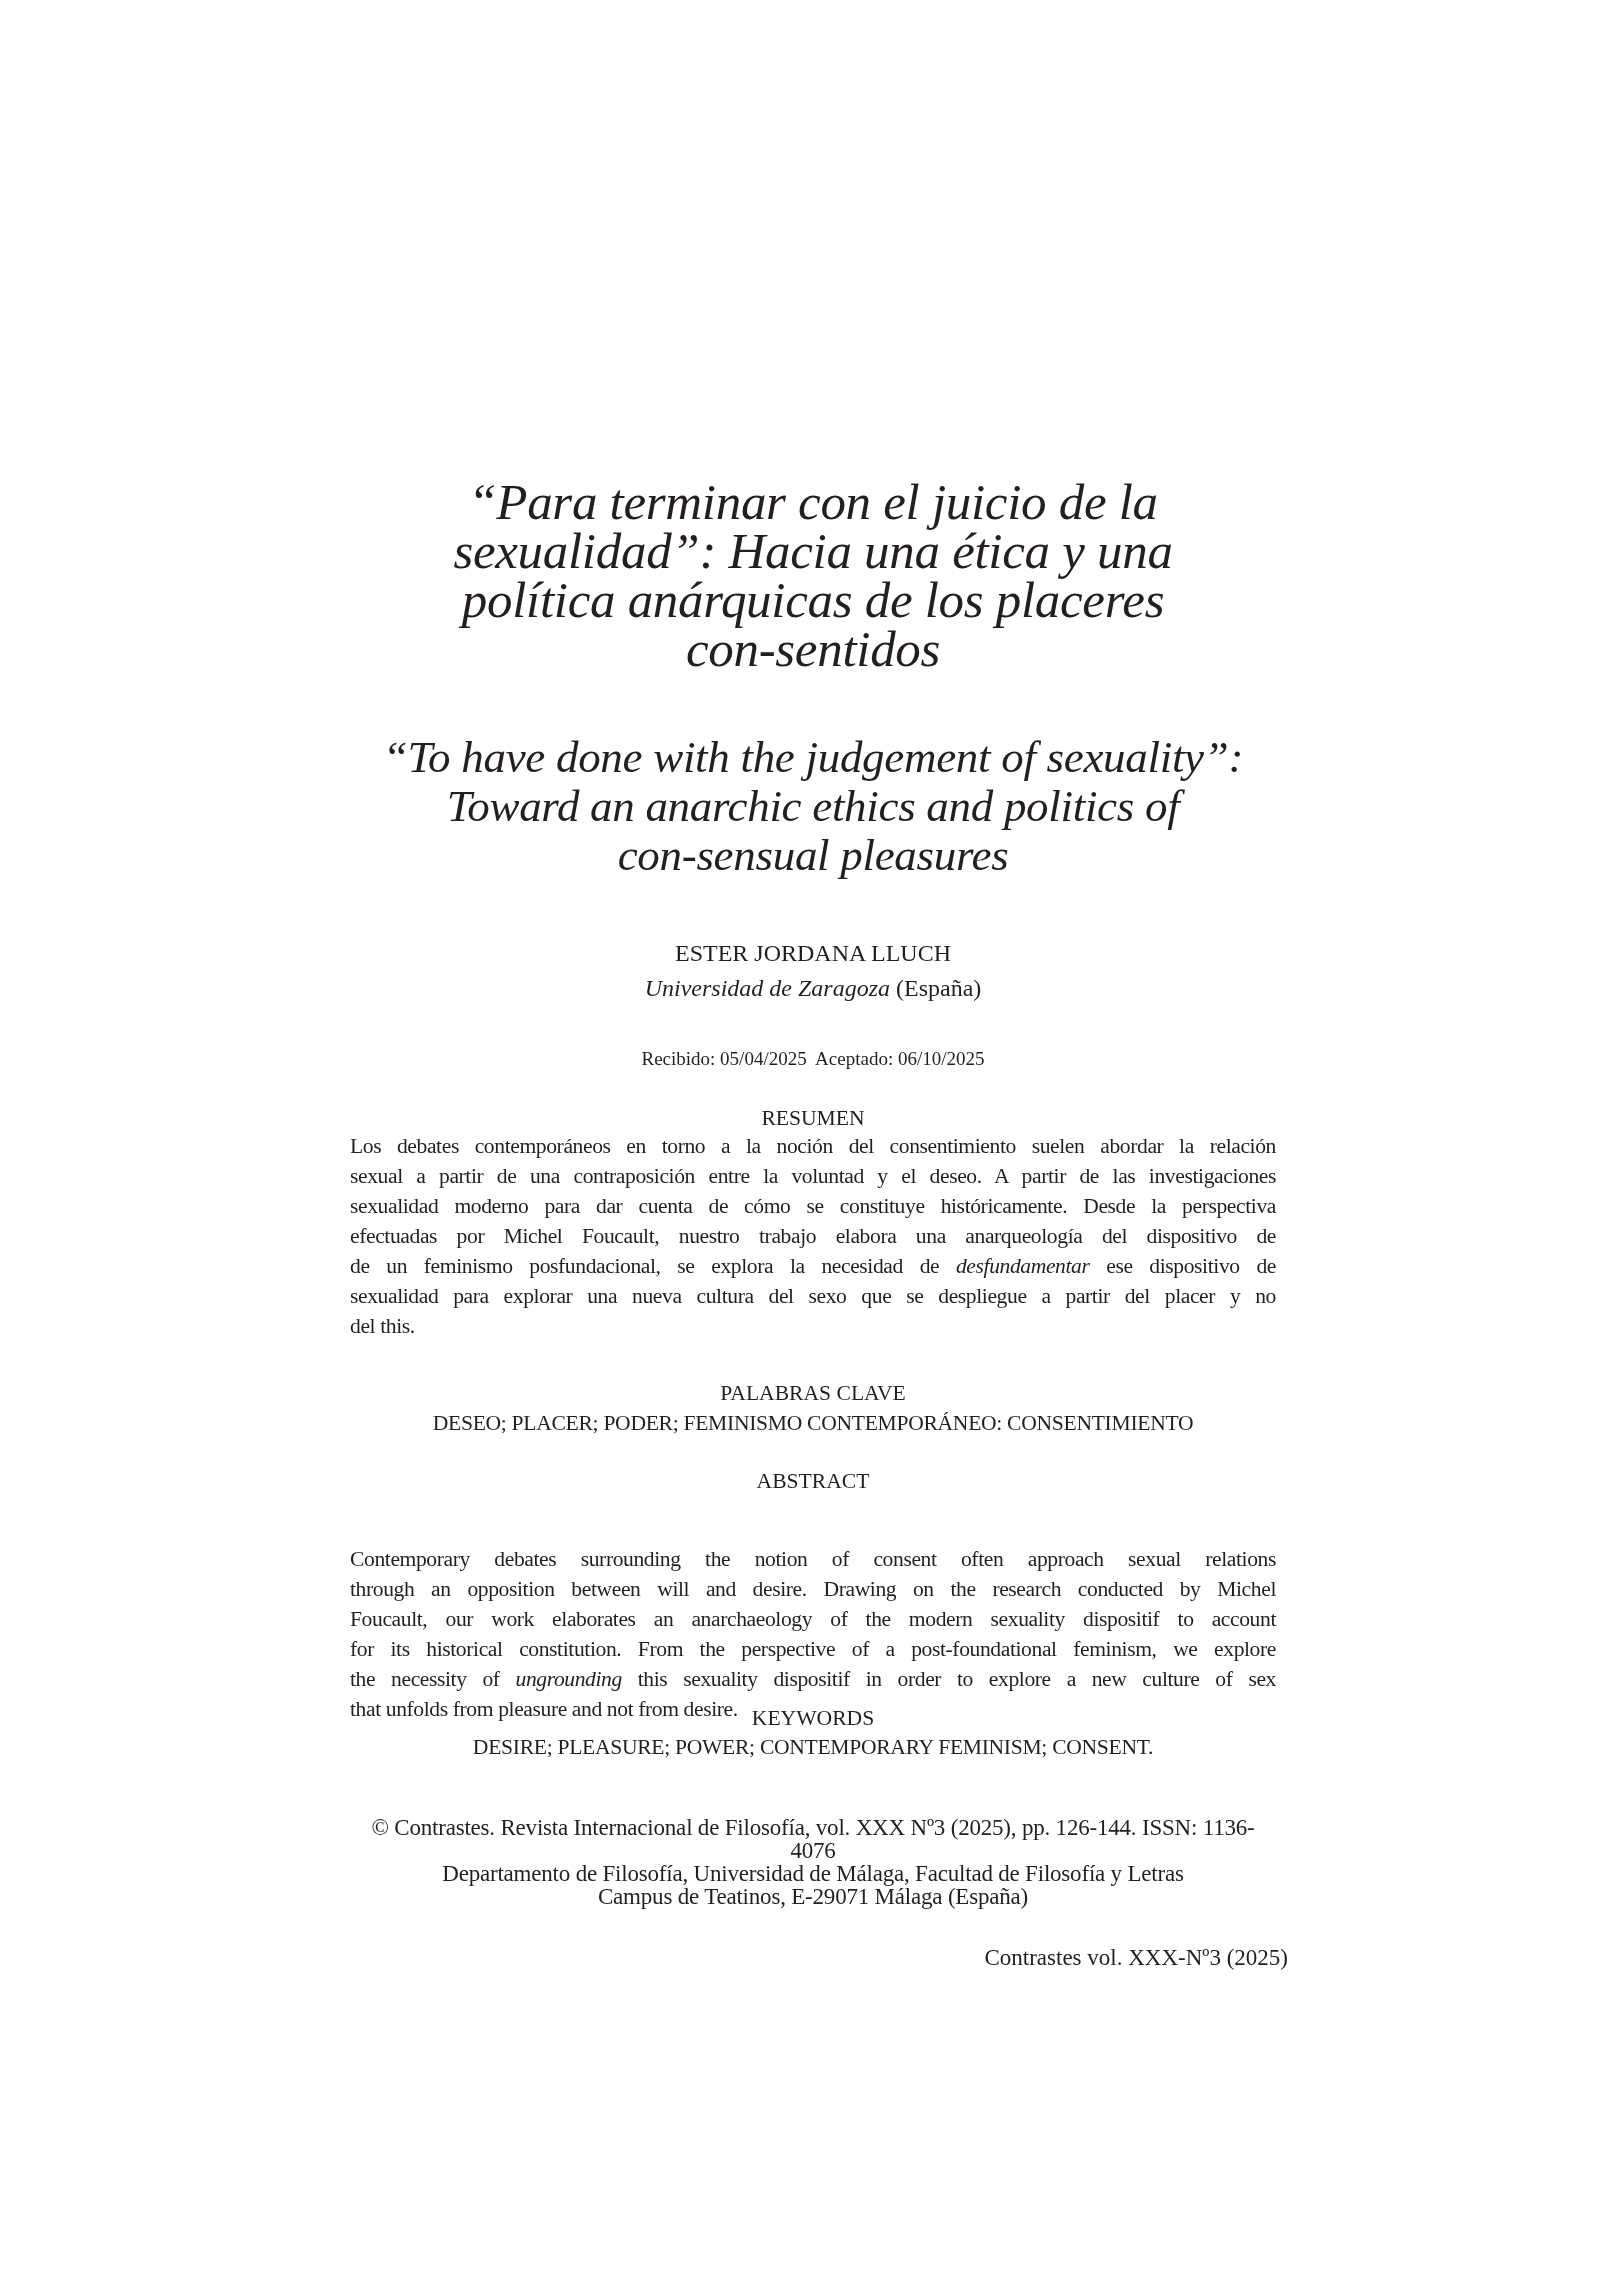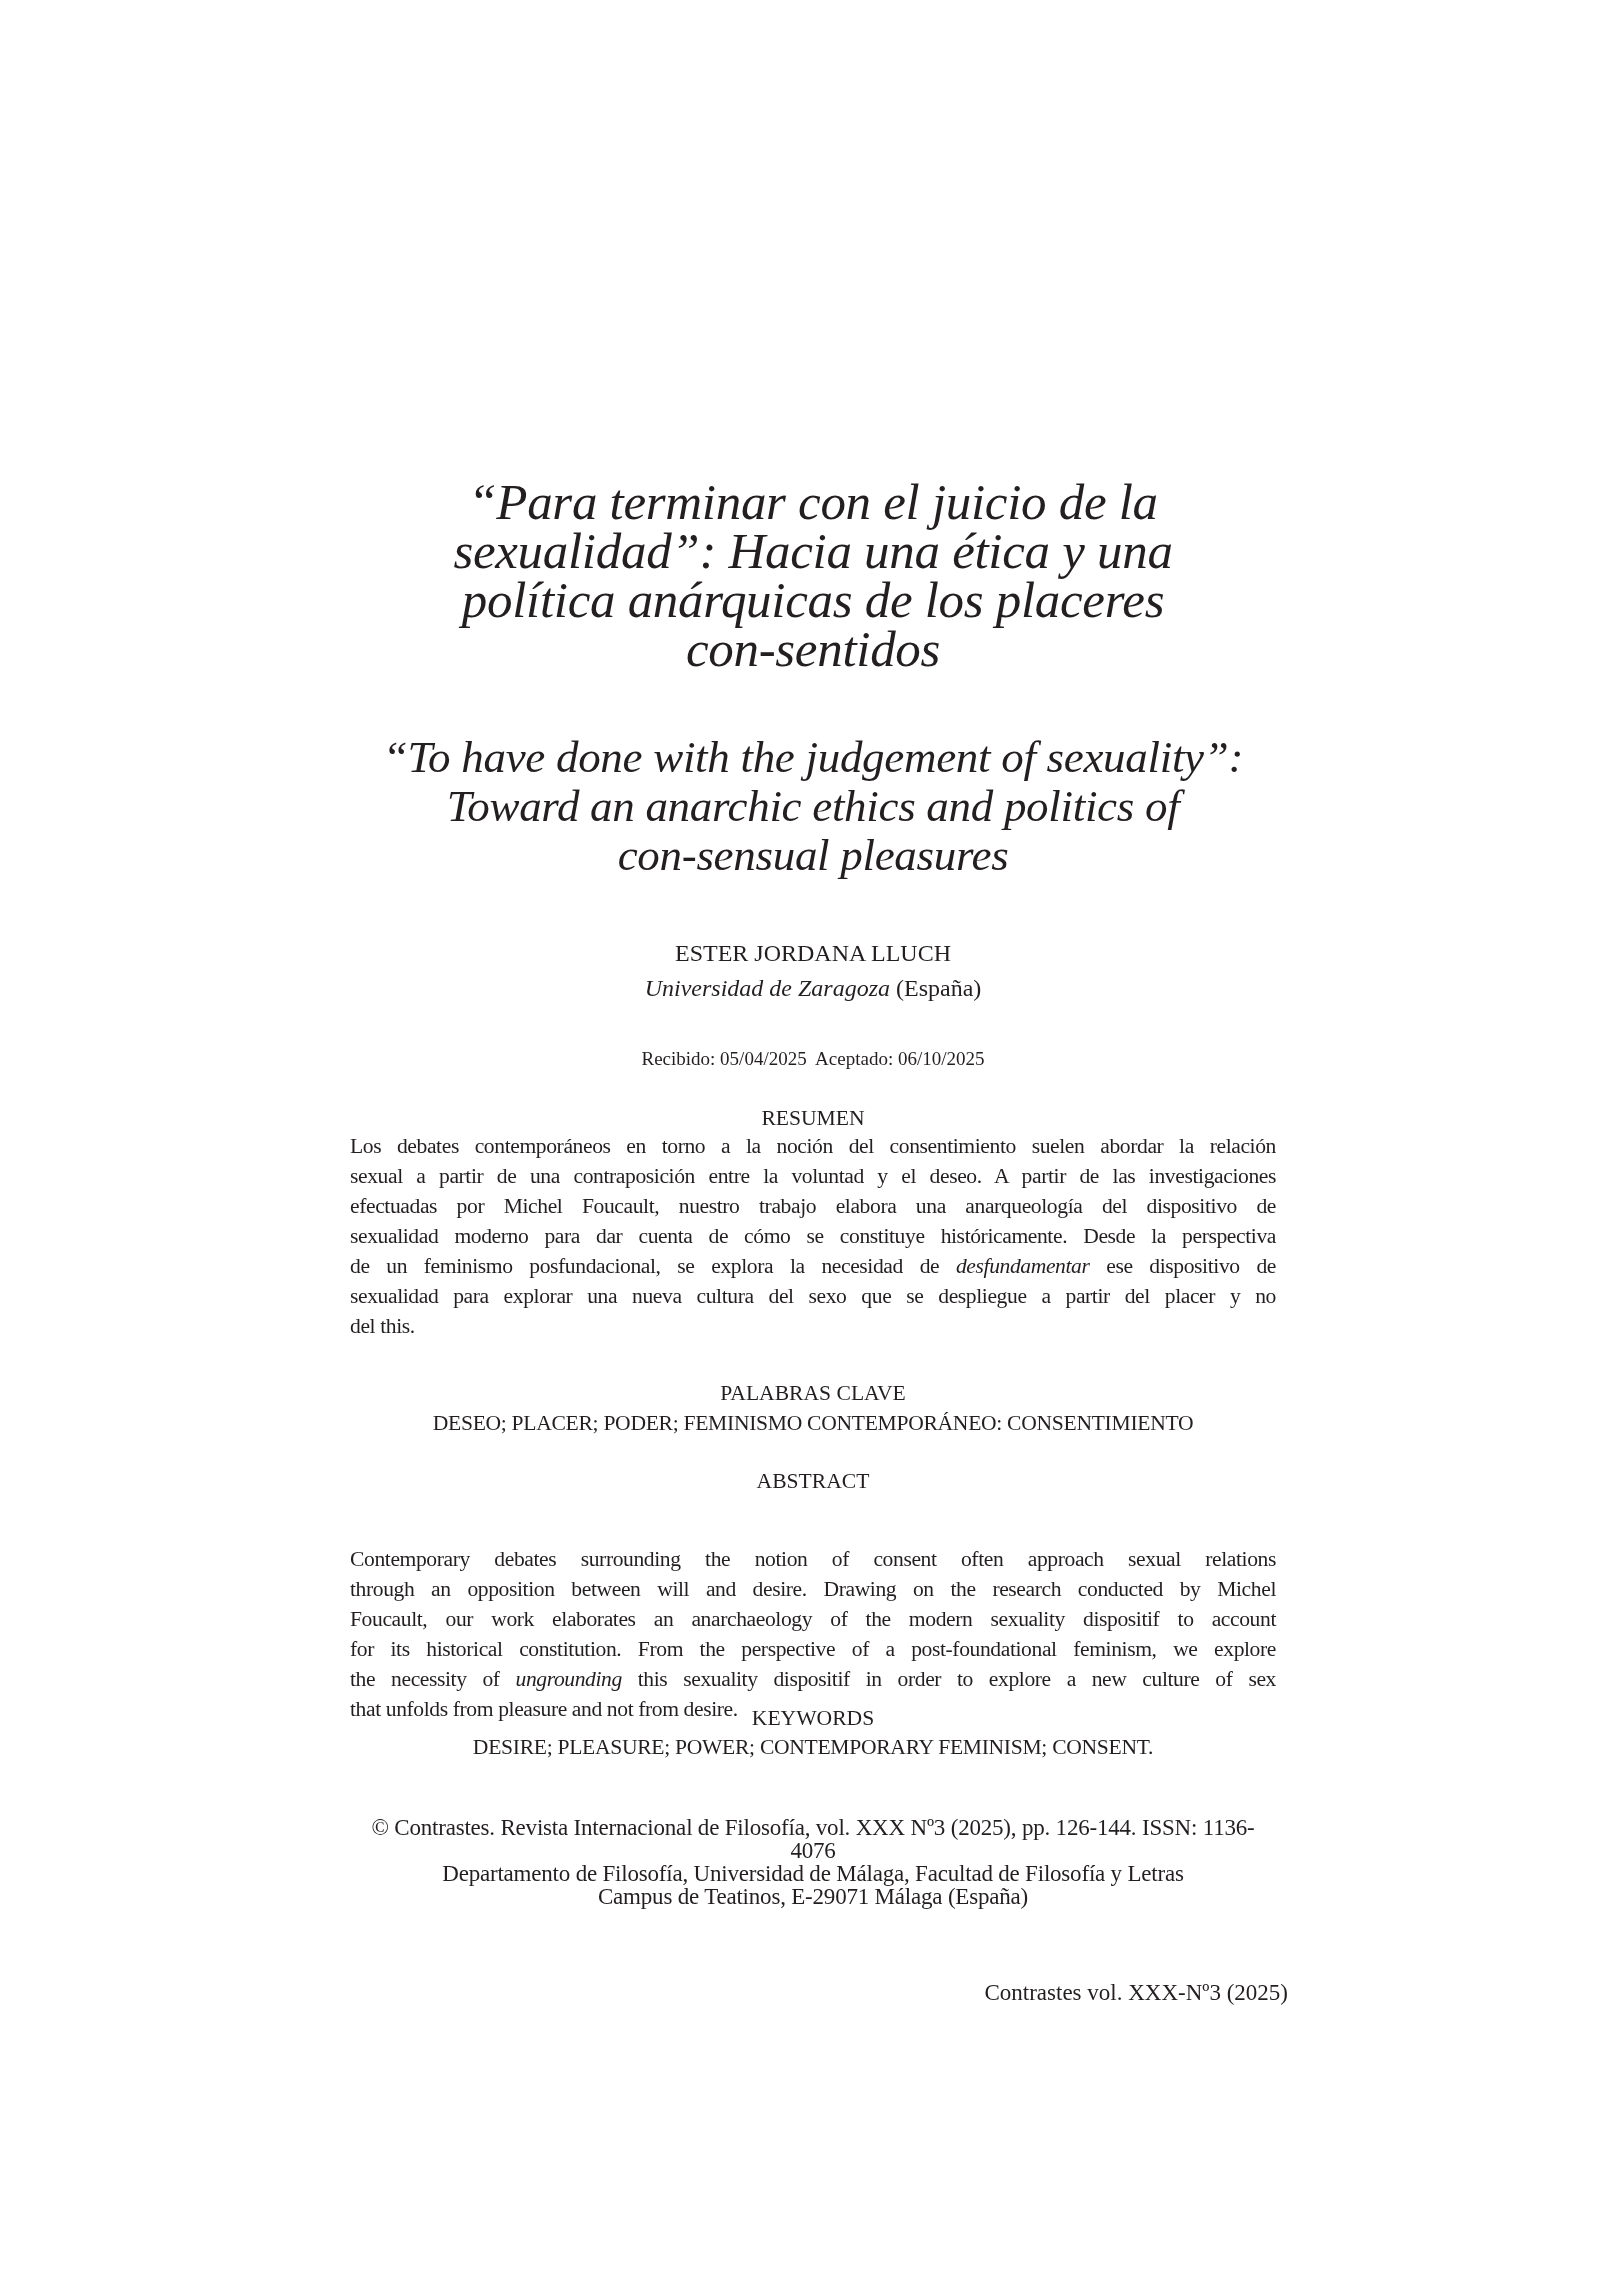--- a/index.html
+++ b/index.html
@@ -101,21 +101,20 @@
     letter-spacing: -0.2px;
   }
   .copyright span { display: block; }
   .running-footer {
     position: absolute;
     top: 1943px;
     right: 347px;
     font-size: 23px;
     line-height: 29px;
     text-align: center;
-    margin-top: 35px;
   }
 </style>
 </head>
 <body>
 
 <div class="page">
 
   <div class="center-block title-es">
     <span>“Para terminar con el juicio de la</span>
     <span>sexualidad”: Hacia una ética y una</span>
@@ -135,22 +134,22 @@
     <span> </span>
     <span>(España)</span>
   </div>
 
   <div class="center-block dates">Recibido: 05/04/2025  Aceptado: 06/10/2025</div>
 
   <div class="center-block section-heading resumen-heading">RESUMEN</div>
   <div class="body-text resumen-body">
     <span class="line">Los debates contemporáneos en torno a la noción del consentimiento suelen abordar la relación</span>
     <span class="line">sexual a partir de una contraposición entre la voluntad y el deseo. A partir de las investigaciones</span>
+    <span class="line">sexualidad moderno para dar cuenta de cómo se constituye históricamente. Desde la perspectiva</span>
     <span class="line">efectuadas por Michel Foucault, nuestro trabajo elabora una anarqueología del dispositivo de</span>
-    <span class="line">sexualidad moderno para dar cuenta de cómo se constituye históricamente. Desde la perspectiva</span>
     <span class="line"><span>de un feminismo posfundacional, se explora la necesidad de </span><em>desfundamentar</em><span> ese dispositivo de</span></span>
     <span class="line">sexualidad para explorar una nueva cultura del sexo que se despliegue a partir del placer y no</span>
     <span class="line last">del this.</span>
   </div>
 
   <div class="center-block section-heading palabras-heading">PALABRAS CLAVE</div>
   <div class="center-block palabras-list">DESEO; PLACER; PODER; FEMINISMO CONTEMPORÁNEO: CONSENTIMIENTO</div>
 
   <div class="center-block section-heading abstract-heading">ABSTRACT</div>
   <div class="body-text abstract-body">

